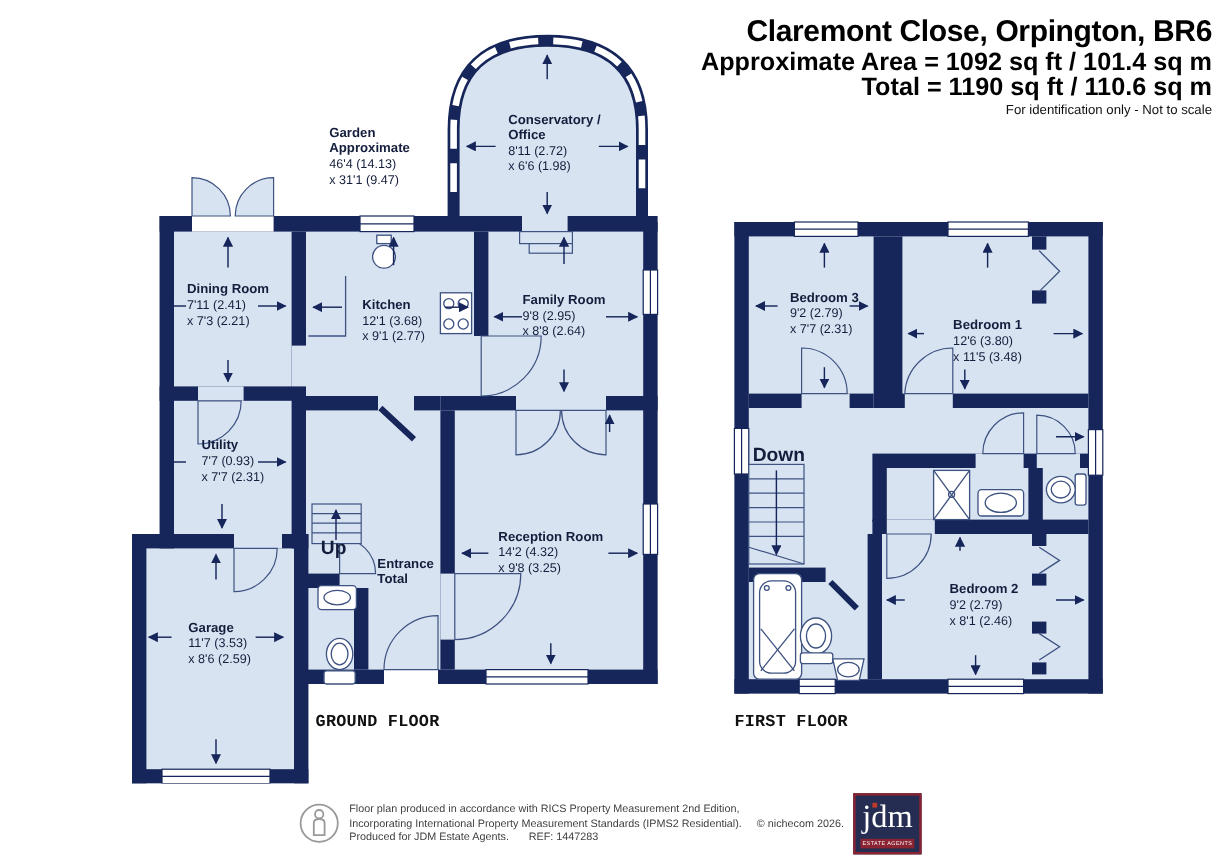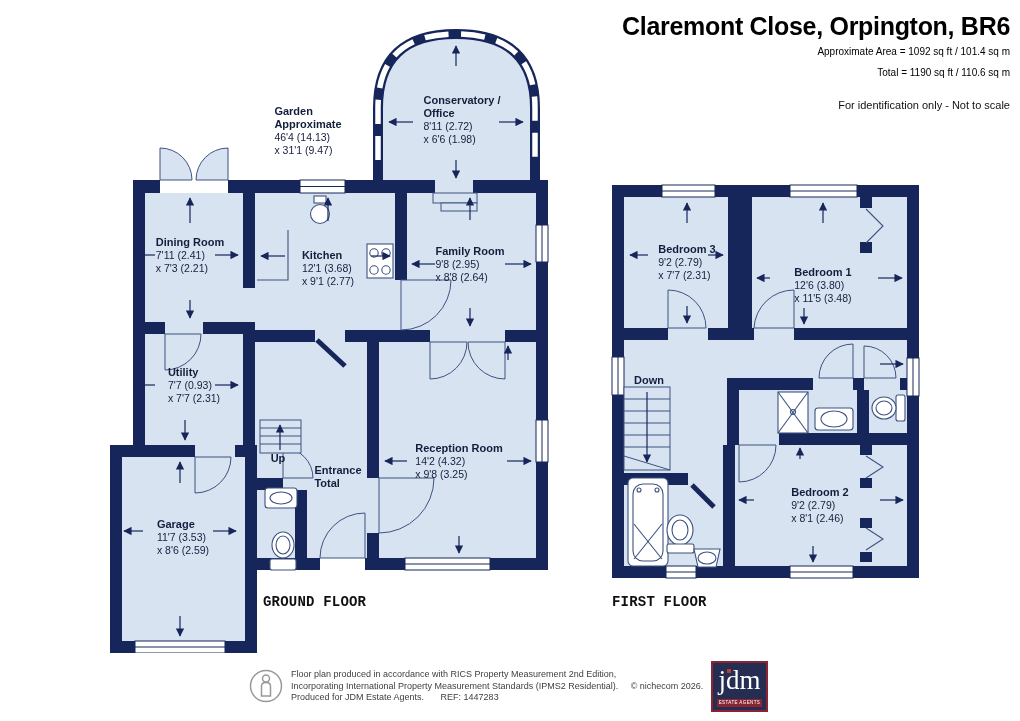--- a/index.html
+++ b/index.html
@@ -2,27 +2,27 @@
 <html><head>
 <meta charset="utf-8">
 <style>
   html,body{margin:0;padding:0;}
   body{width:1020px;height:721px;position:relative;background:#fff;overflow:hidden;
        font-family:"Liberation Sans",sans-serif;color:#17203c;}
   svg{position:absolute;display:block;}
   
   .hdr{position:absolute;top:12px;right:10px;text-align:right;color:#000;}
   .hdr .t{font-size:25px;font-weight:bold;letter-spacing:-0.3px;}
-  .hdr .s{font-size:10px;line-height:21px;}
-  .hdr .n{font-size:11px;margin-top:16px;color:#111;}
+  .hdr .s{font-size:21px;line-height:21px;font-weight:bold;}
+  .hdr .n{font-size:11px;margin-top:3px;color:#111;}
   
   .lbl{position:absolute;transform:translate(-50%,-50%);text-align:left;white-space:nowrap;color:#141e3c;}
   .rn{font-weight:bold;font-size:11px;line-height:13px;}
   .rd{font-size:10.5px;line-height:13px;}
-  .stair{position:absolute;transform:translate(-50%,-50%);font-size:11px;font-weight:bold;color:#141e3c;}
+  .stair{position:absolute;transform:translate(-50%,-50%);font-size:16px;font-weight:bold;color:#141e3c;}
   .floorlbl{position:absolute;font-size:14px;font-weight:bold;color:#111;letter-spacing:.2px;font-family:Liberation Mono, monospace;}
   
   .foot{position:absolute;left:291px;top:669px;width:470px;font-size:9px;line-height:11.5px;color:#3f3f3f;}
   .foot .gap{margin-left:10px;}
   .foot .gap2{margin-left:14px;}
   .logo{position:absolute;left:711px;top:661px;width:57px;height:51px;background:#252e52;
         border:2px solid #8a2433;box-sizing:border-box;}
   .logo .jt{font-family:"Liberation Serif",serif;color:#fff;font-size:27px;line-height:30px;
             text-align:center;margin-top:2px;}
   .logo .dot{position:absolute;left:14px;top:6px;width:4px;height:4px;background:#c0392b;}

